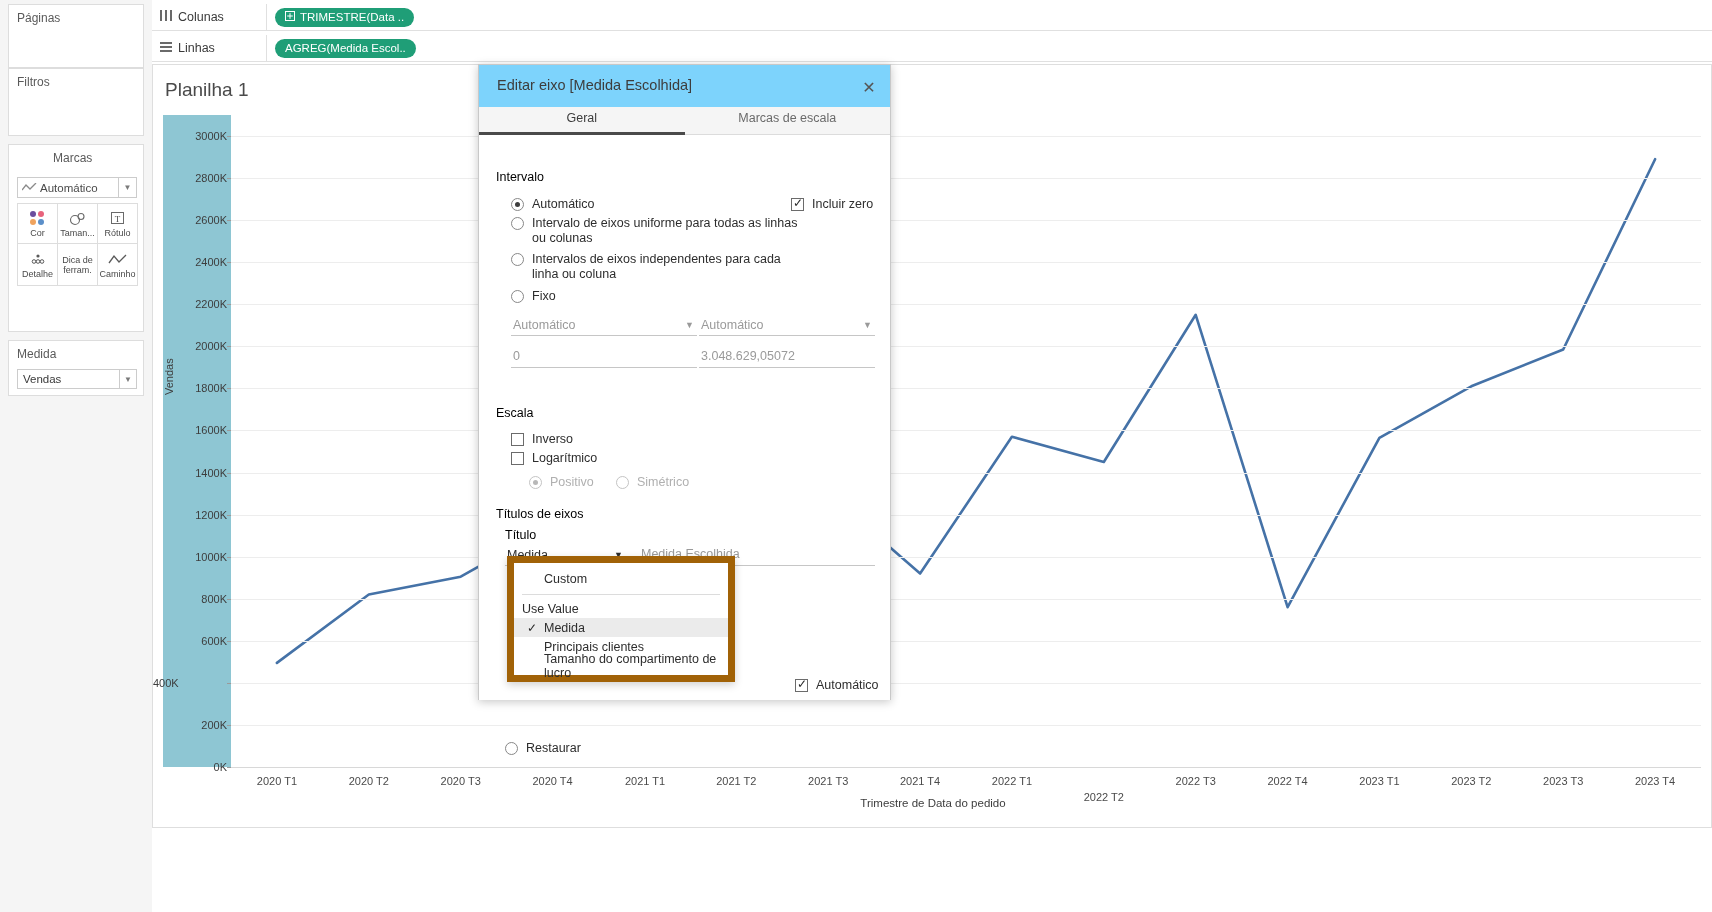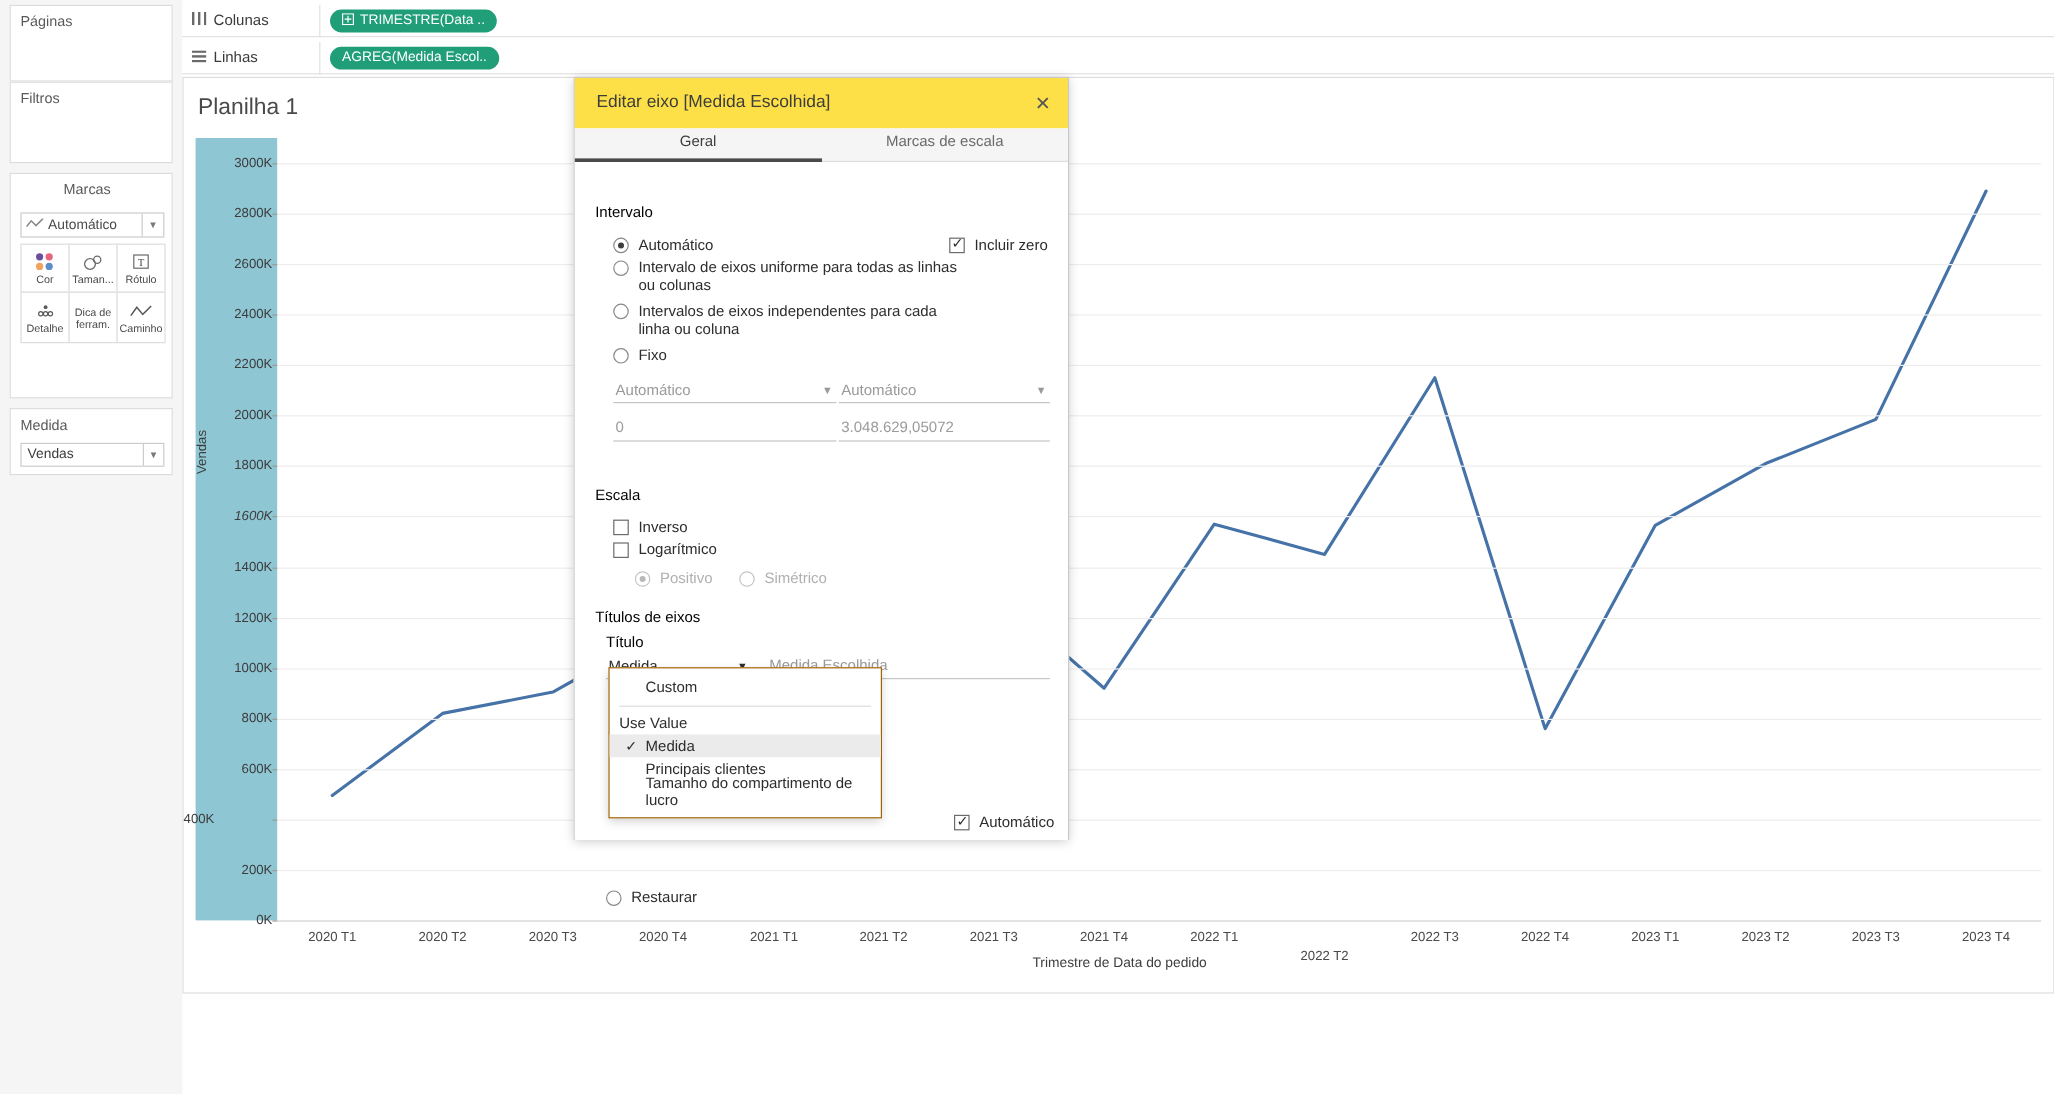--- a/index.html
+++ b/index.html
@@ -147,21 +147,21 @@
   svg.series { position: absolute; left: 0; top: 0; overflow: visible; }
 
   
   .dialog {
     position: absolute; left: 478px; top: 64px; width: 413px; height: 636px;
     background: #ffffff; border: 1px solid #c8c8c8;
     box-shadow: 0 2px 9px rgba(0,0,0,0.22);
     z-index: 50;
   }
   .dlg-header {
-    position: relative; height: 42px; background: #fde047;
+    position: relative; height: 42px; background: #7dd3fc;
     border-bottom: none;
   }
   .dlg-title {
     position: absolute; left: 18px; top: 12px;
     font-size: 14.5px; color: #3d3d3d;
   }
   .dlg-close {
     position: absolute; right: 10px; top: 11px; width: 22px; height: 22px;
     display:flex; align-items:center; justify-content:center;
     color: #555555; font-size: 16px; cursor: pointer;
@@ -224,21 +224,21 @@
     display:flex; align-items:center; cursor: pointer;
   }
   .dlg-combo .cb-text { flex:1; font-size: 12.5px; color: #9a9a9a; padding-left:2px; }
   .dlg-combo .cb-text.dark { color: #2d2d2d; }
   .dlg-combo .cb-caret { color: #9a9a9a; font-size: 9px; padding-right: 3px; }
   .dlg-combo .cb-caret.dark { color: #2d2d2d; }
 
   
   .dropdown {
     position: absolute; left: 507px; top: 556px; width: 228px; height: 126px;
-    background: #ffffff; border: 1px solid #a16207;
+    background: #ffffff; border: 7px solid #a16207;
     box-shadow: 0 3px 8px rgba(0,0,0,0.18);
     z-index: 80;
   }
   .dd-item {
     height: 19px; display:flex; align-items:center;
     font-size: 12.5px; color: #2d2d2d; padding-left: 30px;
     cursor: pointer;
   }
   .dd-item.selected { background: #ebebeb; }
   .dd-item .dd-check {
@@ -449,21 +449,21 @@
         <div class="ytick-label" style="top: 575.806px; left: 0px; width: 74px; text-align: right;">600K</div>
         <div class="ytick-mark" style="top: 575.806px; left: 74px;"></div>
         <div class="ytick-label" style="top: 533.742px; left: 0px; width: 74px; text-align: right;">800K</div>
         <div class="ytick-mark" style="top: 533.742px; left: 74px;"></div>
         <div class="ytick-label" style="top: 491.677px; left: 0px; width: 74px; text-align: right;">1000K</div>
         <div class="ytick-mark" style="top: 491.677px; left: 74px;"></div>
         <div class="ytick-label" style="top: 449.613px; left: 0px; width: 74px; text-align: right;">1200K</div>
         <div class="ytick-mark" style="top: 449.613px; left: 74px;"></div>
         <div class="ytick-label" style="top: 407.548px; left: 0px; width: 74px; text-align: right;">1400K</div>
         <div class="ytick-mark" style="top: 407.548px; left: 74px;"></div>
-        <div class="ytick-label" style="top: 365.484px; left: 0px; width: 74px; text-align: right; font-style: italic;">1600K</div>
+        <div class="ytick-label" style="top: 365.484px; left: 0px; width: 74px; text-align: right;">1600K</div>
         <div class="ytick-mark" style="top: 365.484px; left: 74px;"></div>
         <div class="ytick-label" style="top: 323.419px; left: 0px; width: 74px; text-align: right;">1800K</div>
         <div class="ytick-mark" style="top: 323.419px; left: 74px;"></div>
         <div class="ytick-label" style="top: 281.355px; left: 0px; width: 74px; text-align: right;">2000K</div>
         <div class="ytick-mark" style="top: 281.355px; left: 74px;"></div>
         <div class="ytick-label" style="top: 239.29px; left: 0px; width: 74px; text-align: right;">2200K</div>
         <div class="ytick-mark" style="top: 239.29px; left: 74px;"></div>
         <div class="ytick-label" style="top: 197.226px; left: 0px; width: 74px; text-align: right;">2400K</div>
         <div class="ytick-mark" style="top: 197.226px; left: 74px;"></div>
         <div class="ytick-label" style="top: 155.161px; left: 0px; width: 74px; text-align: right;">2600K</div>

